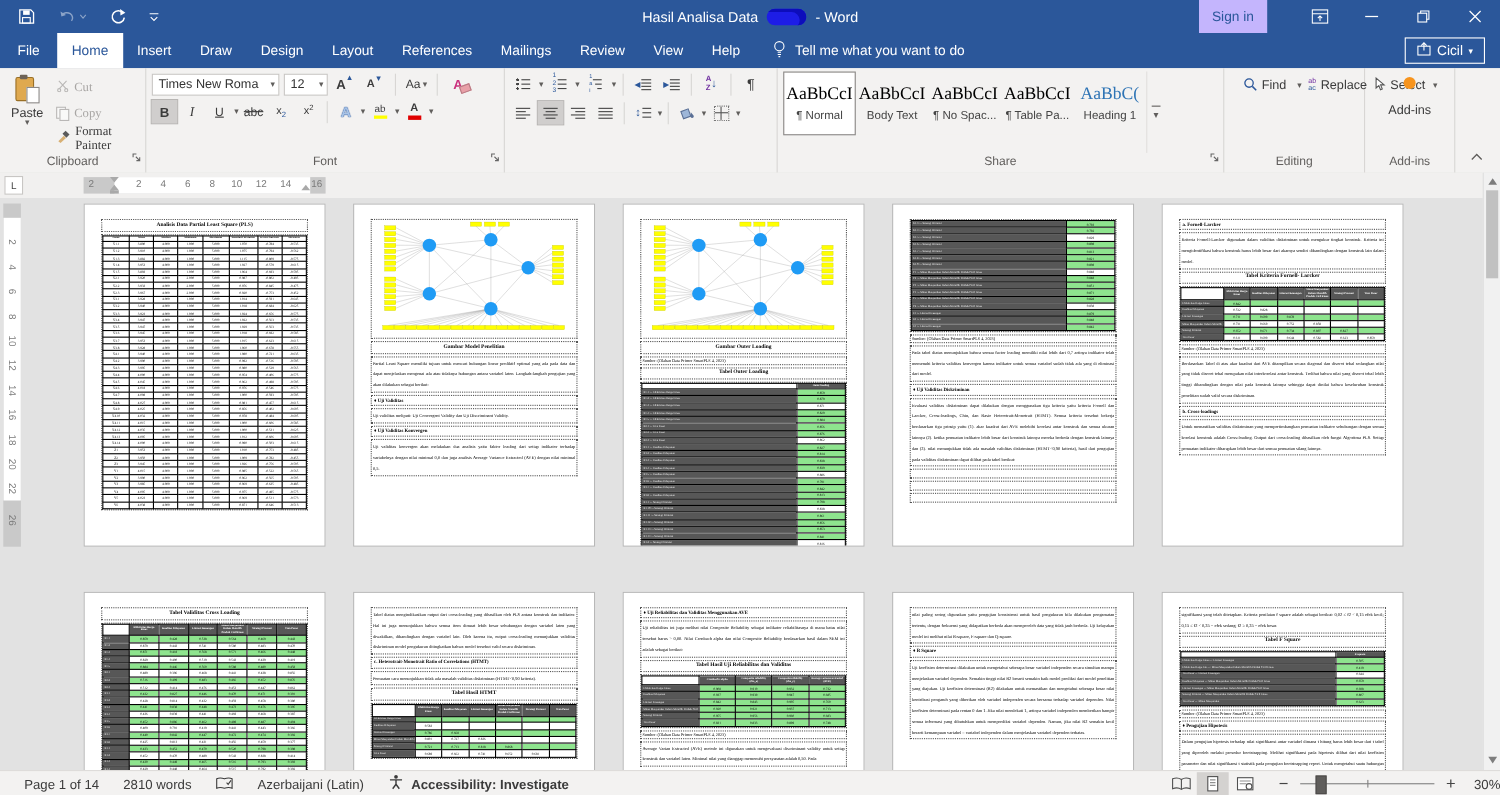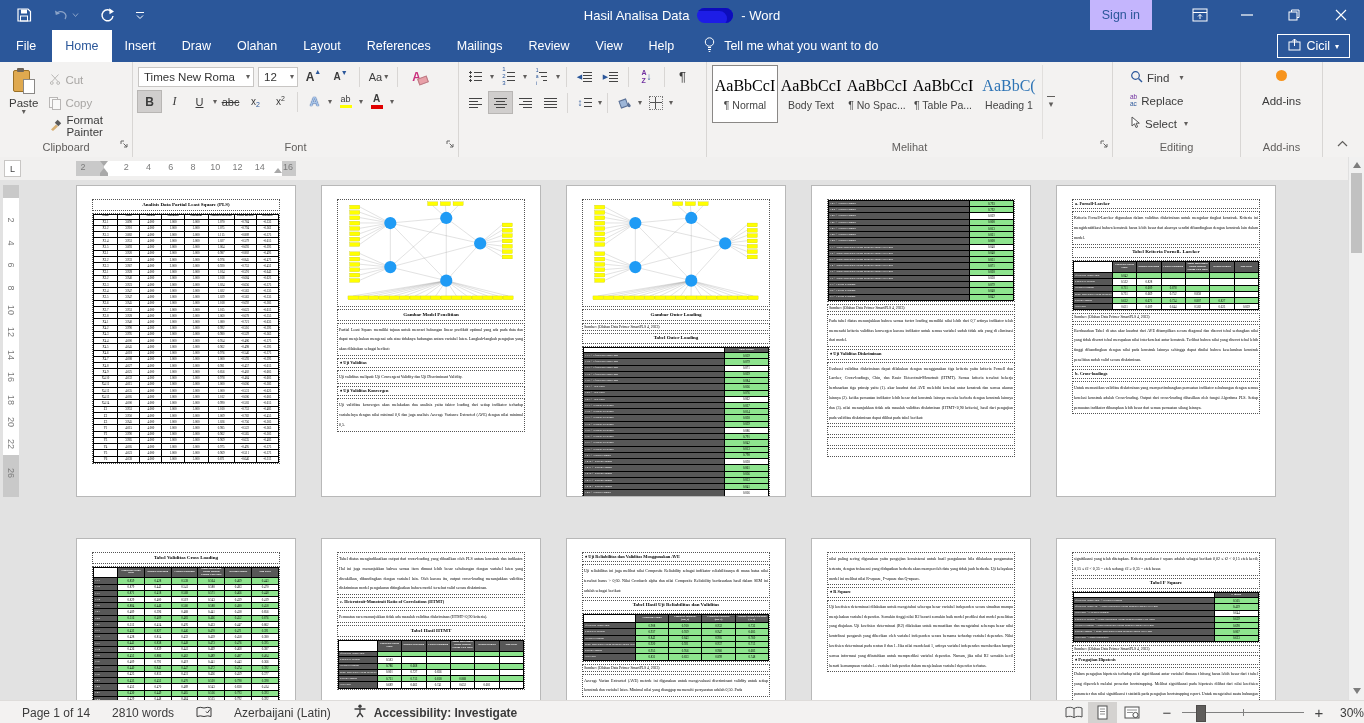--- a/index.html
+++ b/index.html
@@ -18,21 +18,21 @@
   .tab{padding:0 13px;display:flex;align-items:center;cursor:default;}
   .tab.active{background:#fff;color:#2b579a;}
   .tellme{display:flex;align-items:center;gap:8px;margin-left:16px;font-size:12.5px;}
   .share{margin-left:auto;margin-right:14px;align-self:center;display:flex;align-items:center;gap:5px;border:1px solid #fff;padding:3px 10px;font-size:12.5px;}
   
   .ribbon{position:absolute;top:62px;left:0;right:0;height:95px;background:#f3f2f1;display:flex;border-bottom:1px solid #e1dfdd;}
   .grp{position:relative;display:flex;flex-direction:column;border-right:1px solid #d8d6d4;box-sizing:border-box;}
   .grp-body{flex:1;display:flex;padding:4px 5px 0 5px;}
   .grp-label{height:18px;font-size:11px;color:#605e5c;text-align:center;line-height:16px;position:relative;}
   .launcher{position:absolute;right:3px;bottom:4px;}
-  .rcol{display:flex;flex-direction:column;justify-content:flex-start;}
+  .rcol{display:flex;flex-direction:column;justify-content:flex-start;font-family:Liberation Serif, serif;}
   .rrow{display:flex;align-items:center;}
   .sbtn{display:flex;align-items:center;gap:4px;font-size:11.5px;color:#3b3b3b;padding:2px 3px;height:19px;}
   .disabled{color:#a8a6a4;}
   .bigbtn{display:flex;flex-direction:column;align-items:center;width:46px;padding-top:2px;}
   .bigbtn .blab{font-size:11.5px;color:#3b3b3b;margin-top:3px;}
   .carart{font-size:8px;color:#605e5c;line-height:6px;}
   
   .combo{background:#fff;border:1px solid #c8c6c4;height:20px;display:flex;align-items:center;font-size:11.5px;color:#333;padding:0 3px 0 5px;box-sizing:border-box;}
   .combo .cv{flex:1;overflow:hidden;white-space:nowrap;}
   .fbtn{min-width:21px;height:21px;display:flex;align-items:center;justify-content:center;font-size:11px;color:#3b3b3b;padding:0 1px;position:relative;}
@@ -167,21 +167,21 @@
         </span>
     </div>
   </div>
 
   <div class="tabrow">
     <div id="tabs" style="display:flex">
         <div class="tab" style="padding: 0px 16px;">File</div>
         <div class="tab active">Home</div>
         <div class="tab">Insert</div>
         <div class="tab">Draw</div>
-        <div class="tab">Olahan</div>
+        <div class="tab">Design</div>
         <div class="tab">Layout</div>
         <div class="tab">References</div>
         <div class="tab">Mailings</div>
         <div class="tab">Review</div>
         <div class="tab">View</div>
         <div class="tab">Help</div>
       </div>
     <div class="tellme">
       <span>
         <svg width="13" height="17" viewBox="0 0 13 17">
@@ -425,30 +425,30 @@
             <div class="stylecell">
               <div class="ssample" style="color: rgb(46, 116, 181);">AaBbC(</div>
               <div class="sname" style="color: rgb(68, 68, 68);">Heading 1</div>
             </div>
           </div>
         <div class="smore">
             <span style="width:8px;height:1px;background:#605e5c;display:block"></span>
             <span>▾</span>
           </div>
       </div>
-      <div class="grp-label"><span>Melihat</span>
+      <div class="grp-label"><span>Share</span>
         <span class="launcher"><svg width="9" height="9" viewBox="0 0 9 9">
               <path d="M1 4 V1 H4" fill="none" stroke="#666"></path>
               <path d="M3.5 3.5 L7 7 M7 4 V7 H4" fill="none" stroke="#666"></path>
             </svg></span>
       </div>
     </div>
 
     <div class="grp" style="width:128px">
-      <div class="grp-body" style="flex-direction:column;padding-left:14px">
+      <div class="grp-body" style="flex-direction:row;padding-left:14px">
         <div class="sbtn">
           <span><svg width="13" height="13" viewBox="0 0 13 13">
                 <circle cx="5.5" cy="5.5" r="3.8" fill="none" stroke="#2b579a" stroke-width="1.2"></circle>
                 <line x1="8.5" y1="8.5" x2="12" y2="12" stroke="#2b579a" stroke-width="1.4"></line>
               </svg></span>
           <span>Find</span>
             <span class="carart" style="margin-left:6px">▾</span>
         </div>
         <div class="sbtn">
           <span style="font-size:6.5px;line-height:1.05;color:#444"><span style="color:#7030a0">ab</span><br><span style="color:#2b579a">ac</span></span>

